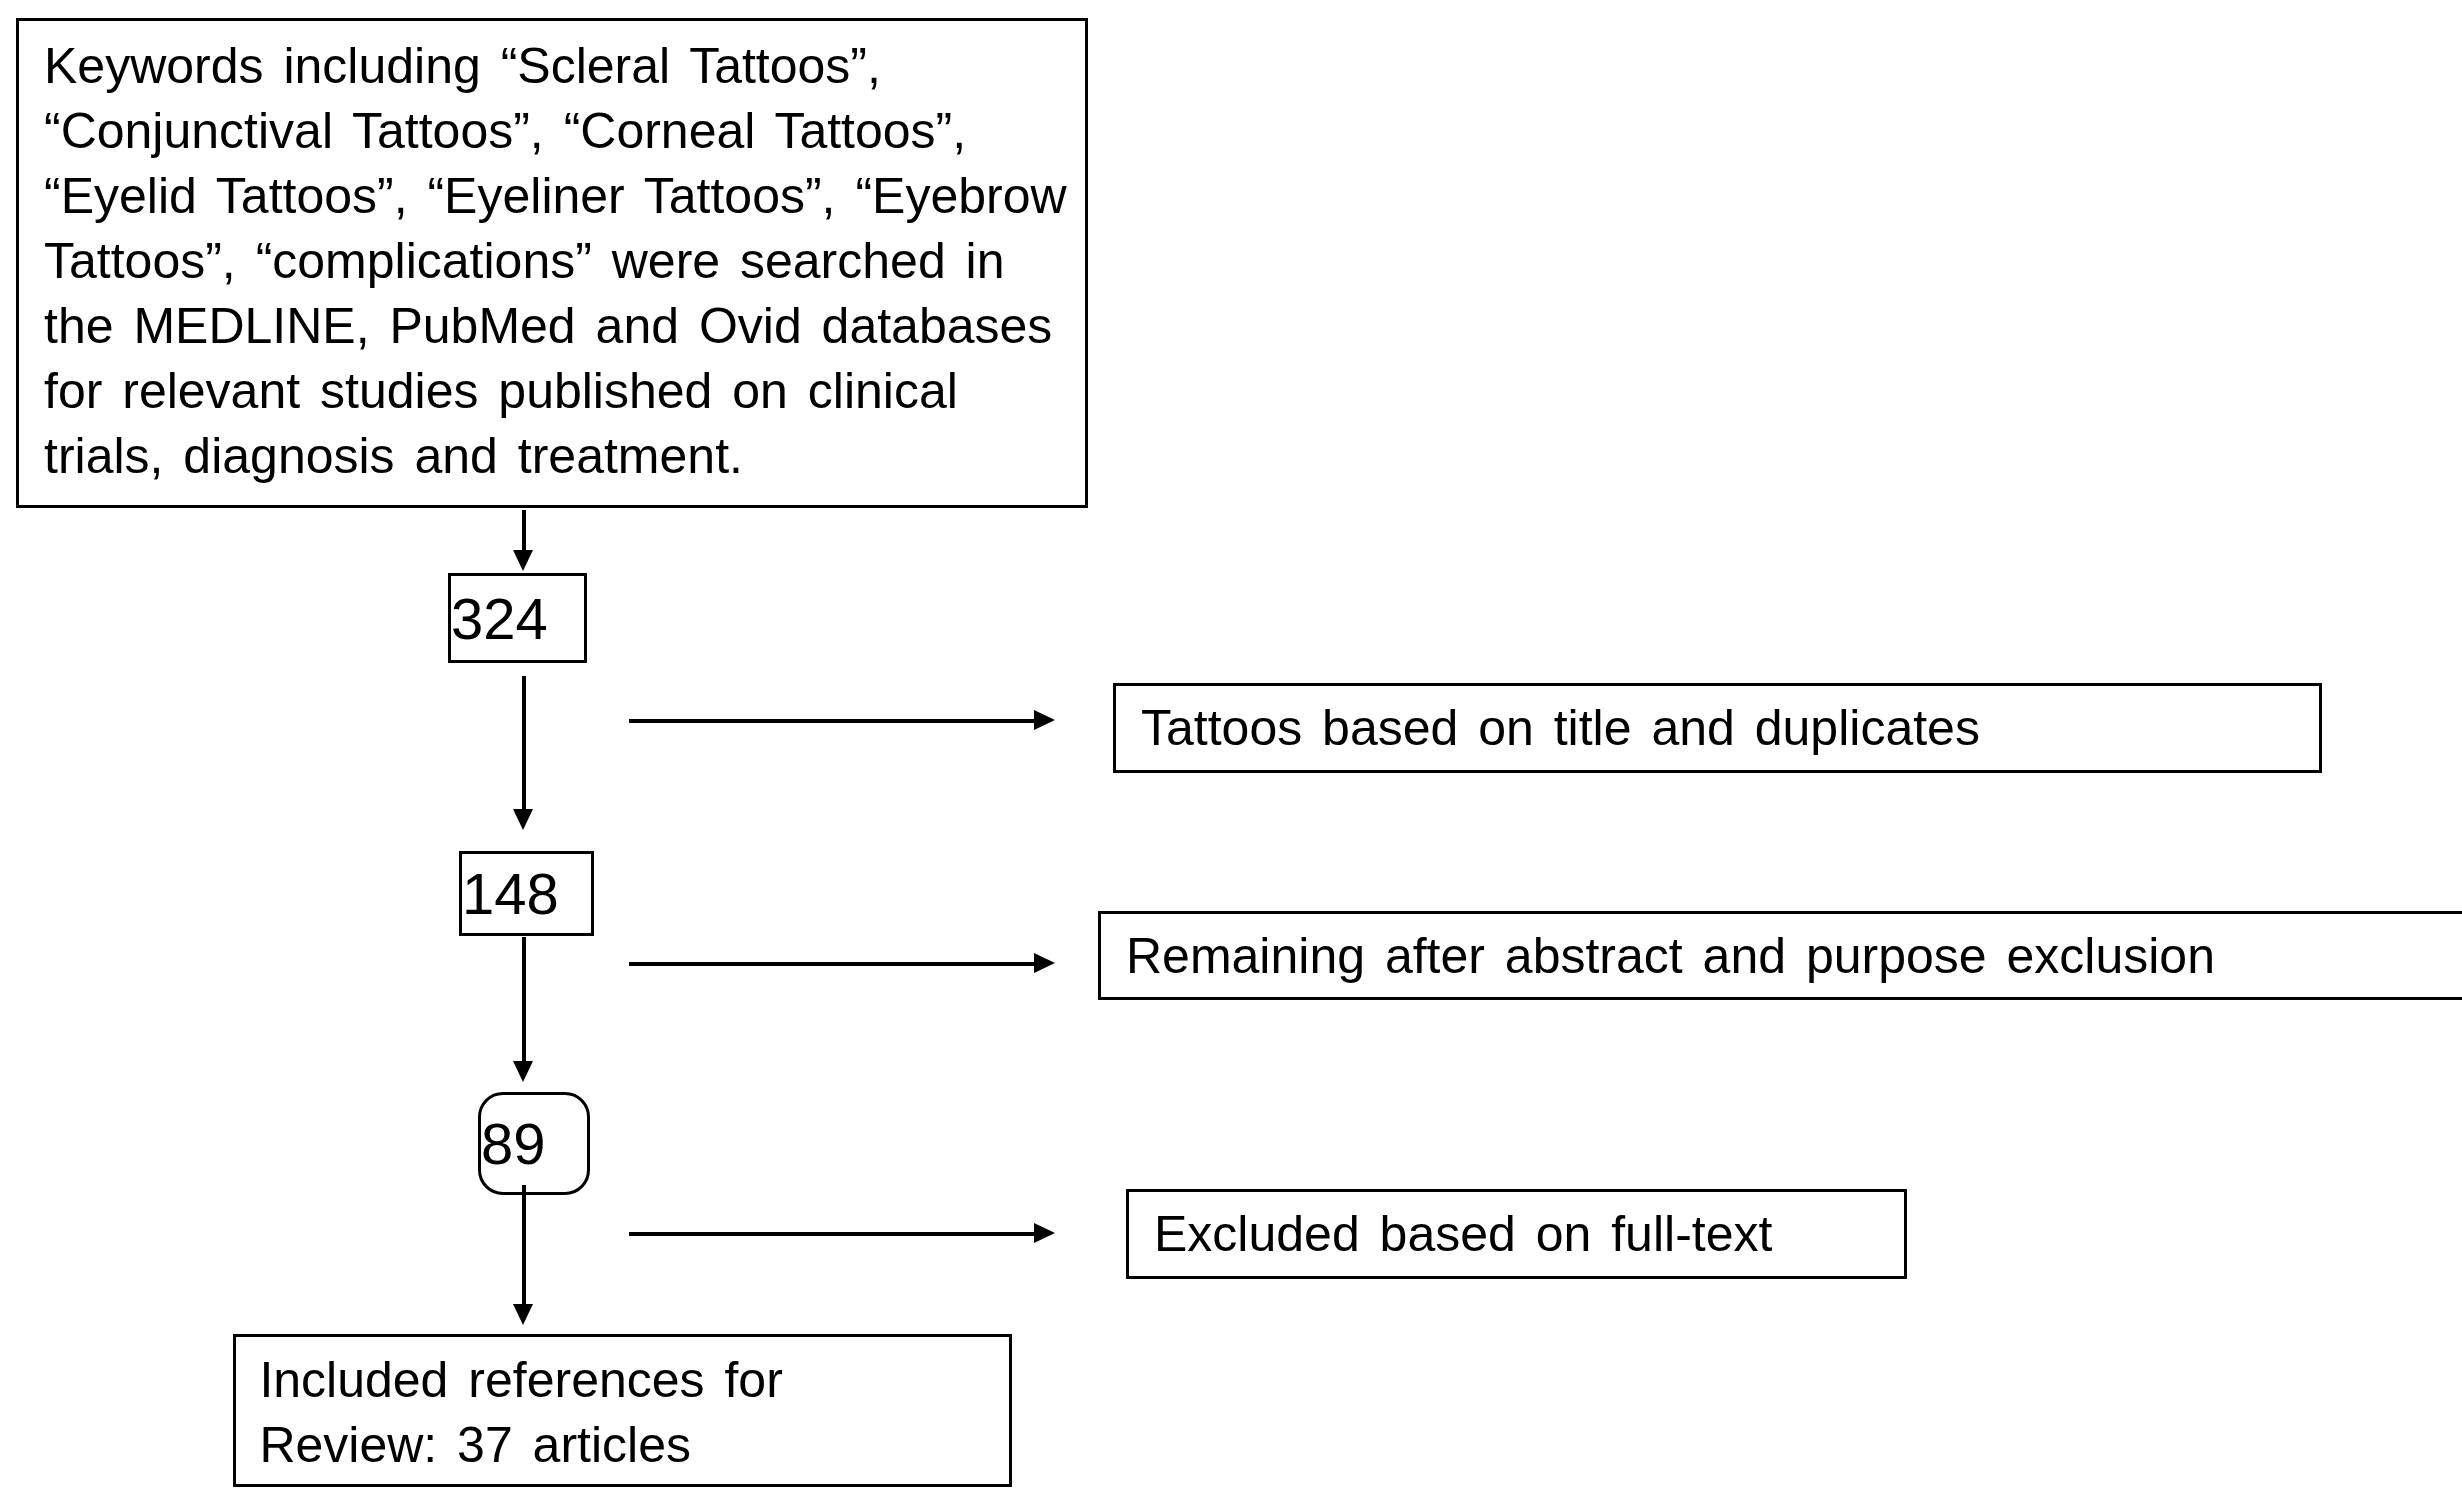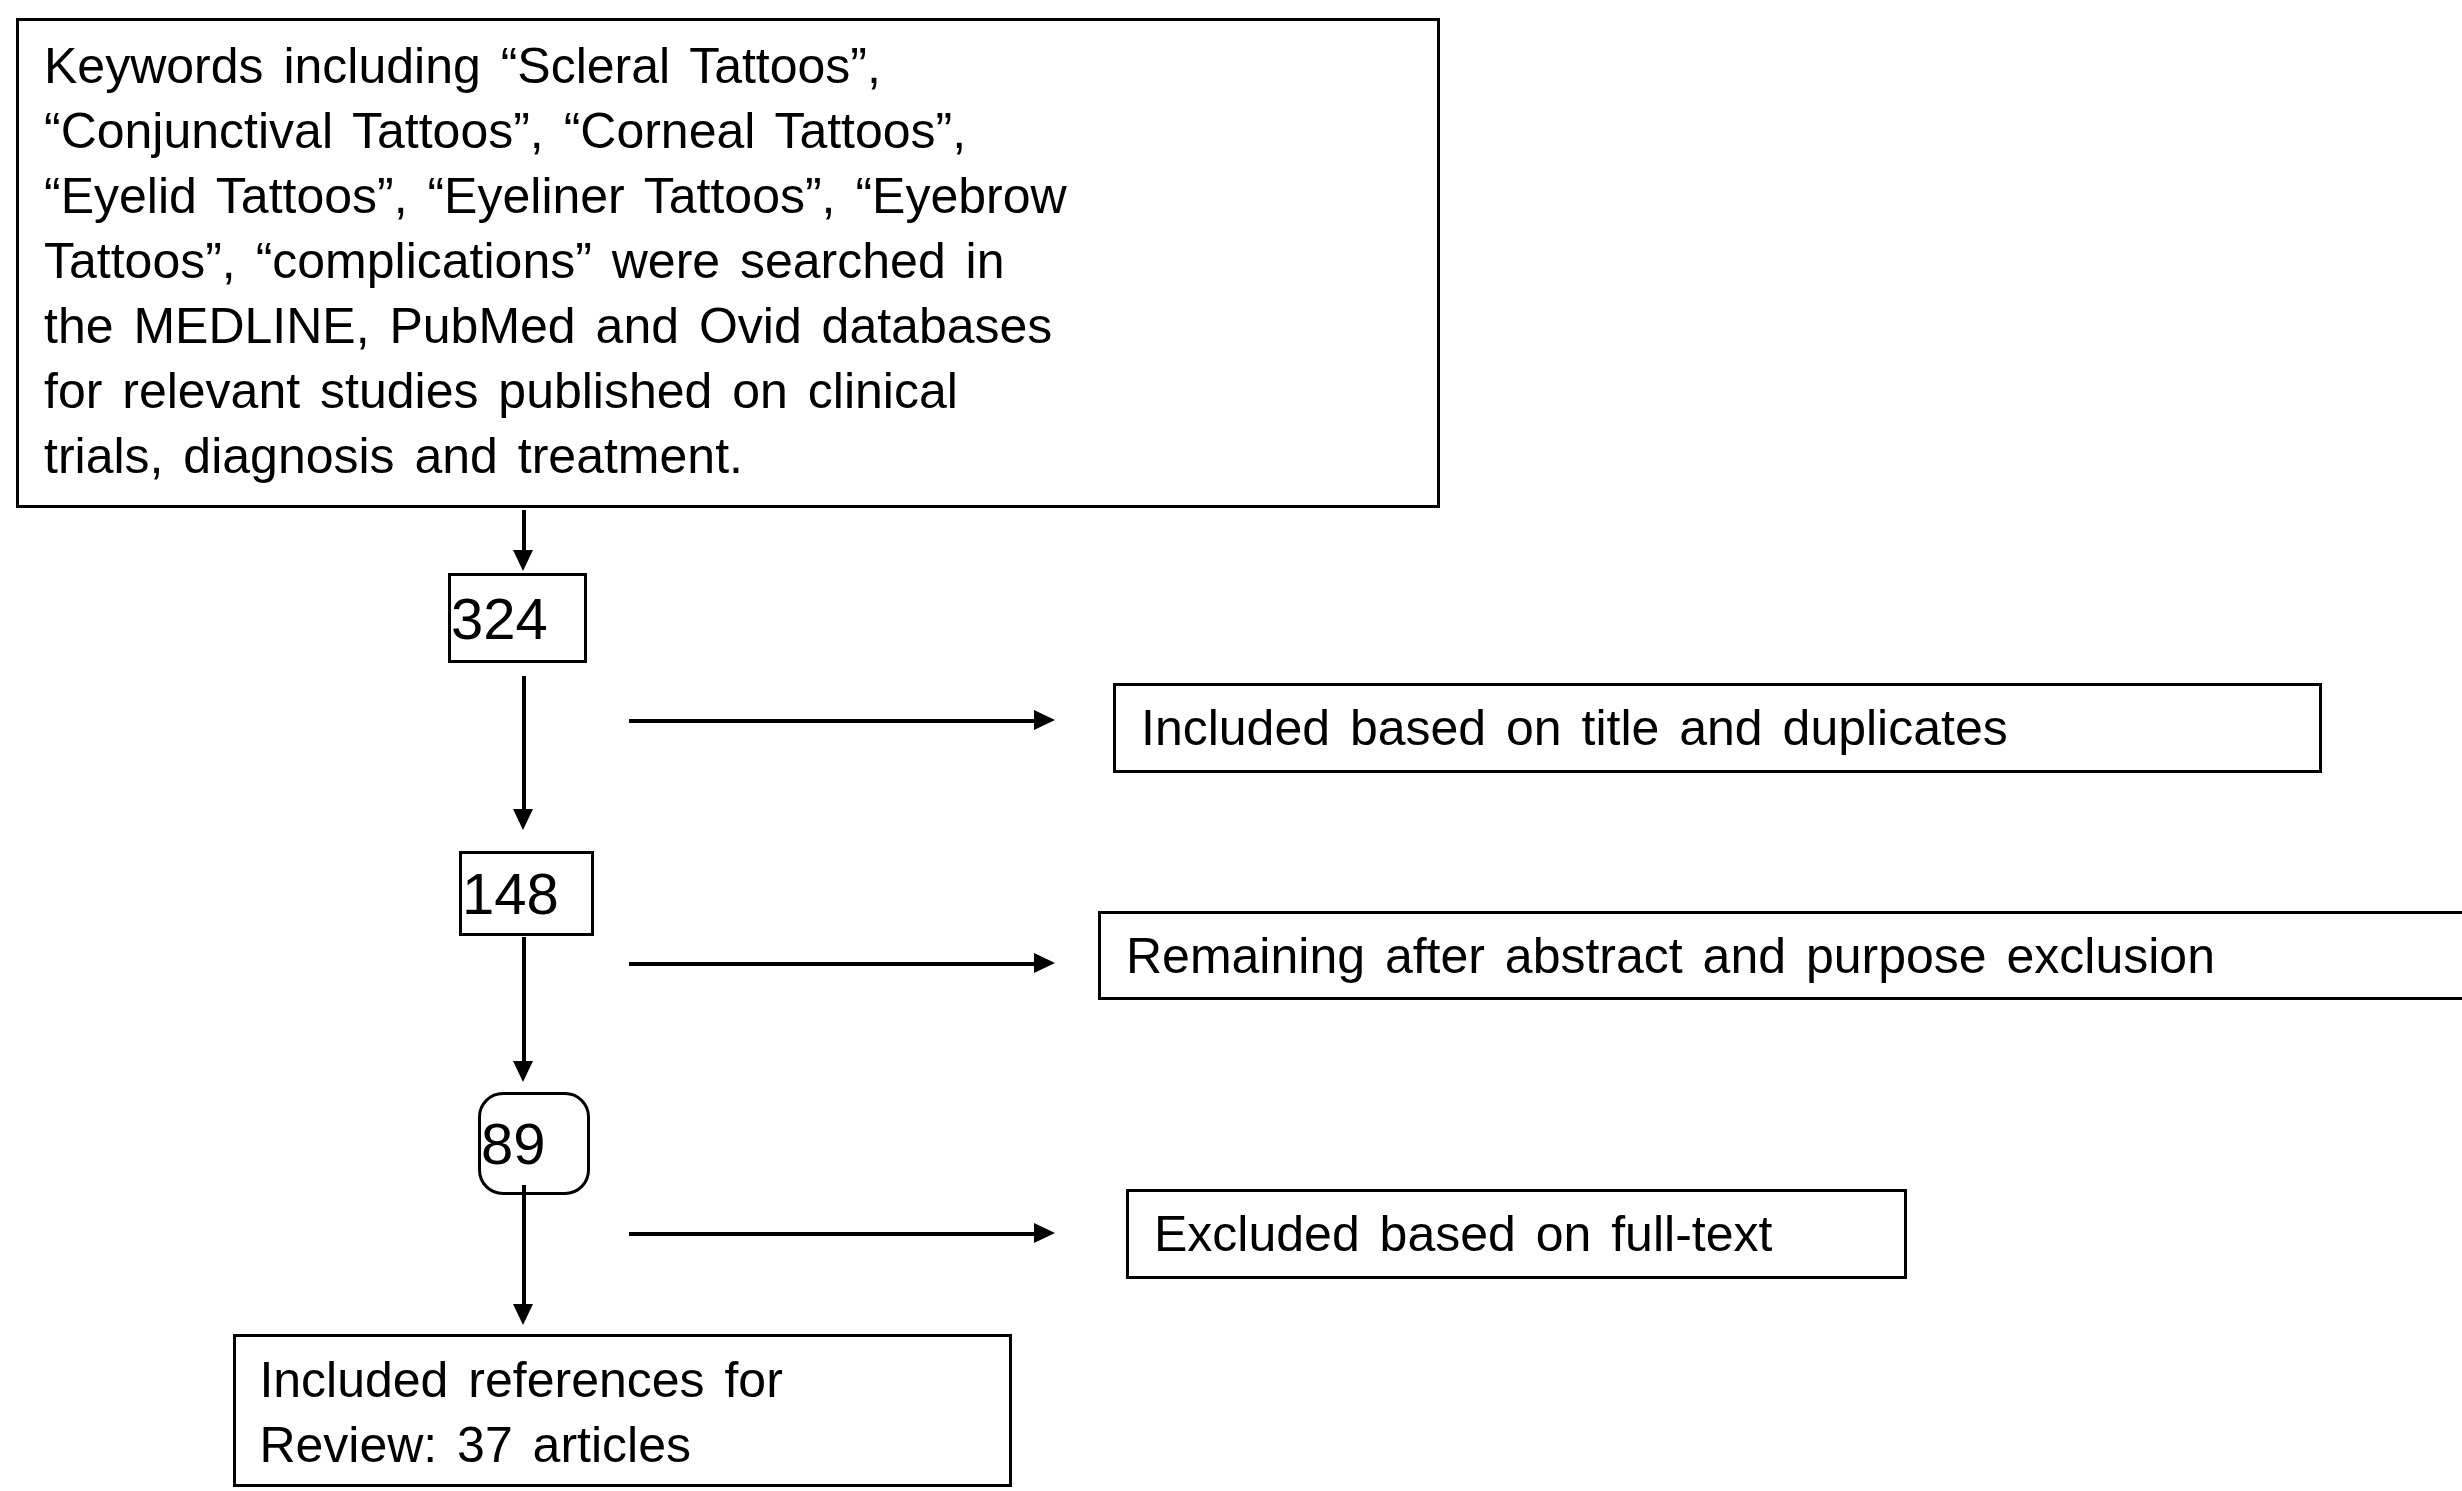--- a/index.html
+++ b/index.html
@@ -23,21 +23,21 @@
     overflow: hidden;
   }
   .flow-text {
     font-size: 50px;
     line-height: 65px;
     word-spacing: 0.12em;
     white-space: pre;
     color: #000000;
   }
   .source-box {
-    left: 16px; top: 18px; width: 1424px; height: 490px;
+    left: 16px; top: 18px; width: 1072px; height: 490px;
     padding: 12.6px 25px;
   }
   .count-box {
     display: flex;
     align-items: center;
   }
   .count-text {
     font-size: 58px;
     color: #000000;
   }
@@ -109,21 +109,21 @@
     <div class="vline" style="left:522px; top:676px; height:135px;"></div>
     <div class="head-down" style="left:513px; top:809px;"></div>
   </div>
 
   <div>
     <div class="hline" style="left:629px; top:719px; width:406px;"></div>
     <div class="head-right" style="left:1034px; top:710px;"></div>
   </div>
 
   <div class="box label-box" style="left:1113px; top:683px; width:1209px; height:90px;">
-    <span class="label-text">Included based on title and duplicates</span>
+    <span class="label-text">Tattoos based on title and duplicates</span>
   </div>
 
   <div class="box count-box" style="left:459px; top:837px; width:135px; height:85px;margin-top:14px;">
     <span class="count-text">148</span>
   </div>
 
   <div>
     <div class="vline" style="left:522px; top:937px; height:126px;"></div>
     <div class="head-down" style="left:513px; top:1061px;"></div>
   </div>

